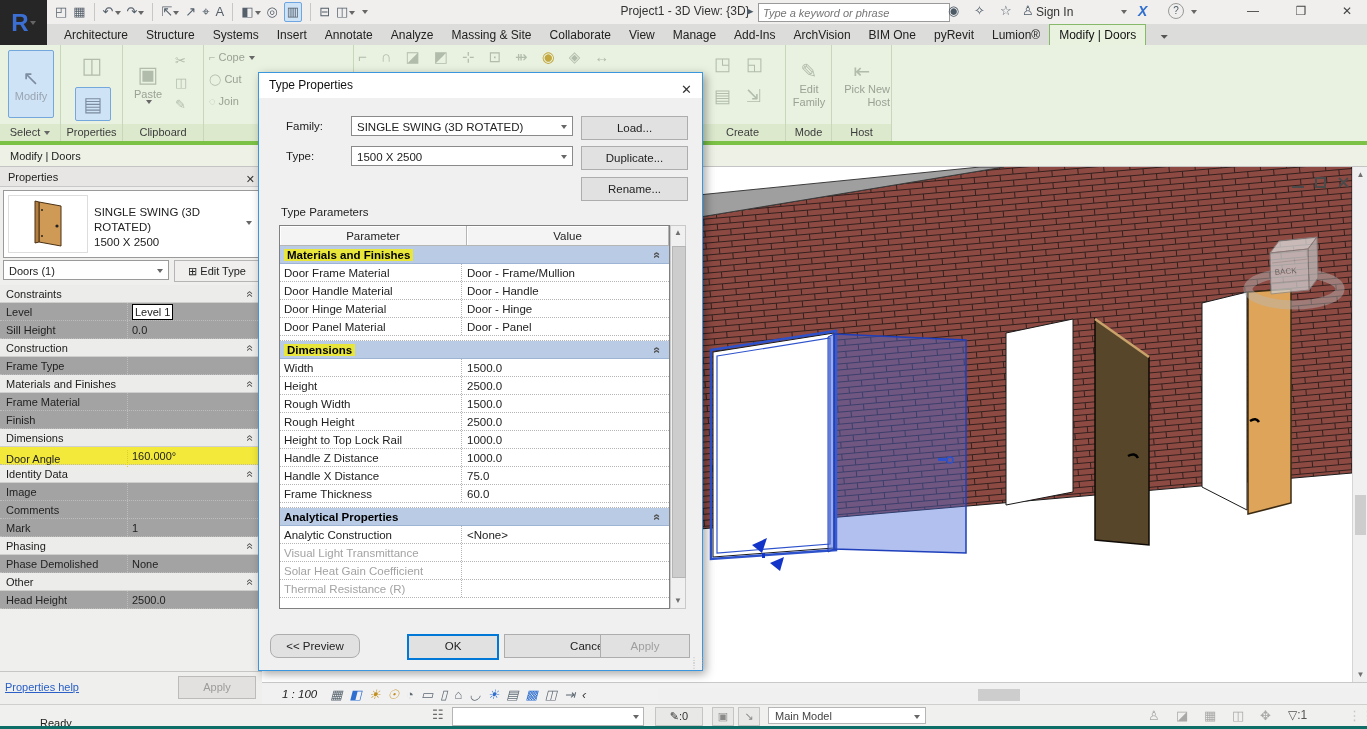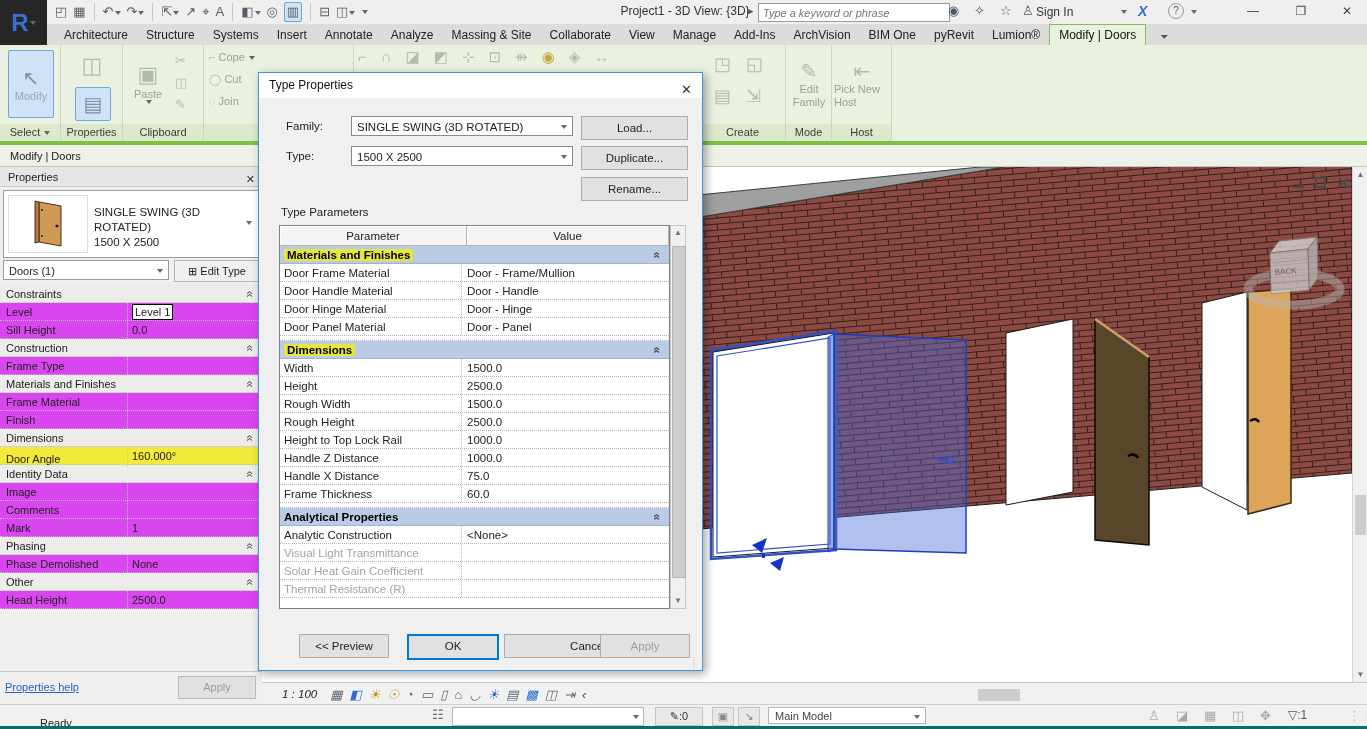--- a/index.html
+++ b/index.html
@@ -46,21 +46,21 @@
            line-height:20px;padding-left:8px;box-sizing:border-box;color:#222;}
   #palclose{position:absolute;right:6px;top:2px;color:#333;}
   #typesel{position:absolute;left:3px;top:23px;width:254px;height:66px;background:#fff;border:1px solid #9a9a9a;}
   #thumb{position:absolute;left:4px;top:4px;width:78px;height:56px;border:1px solid #ddd;}
   #typetext{position:absolute;left:90px;top:14px;width:150px;font-size:11.5px;color:#222;line-height:15px;}
   #combo-doors{position:absolute;left:3px;top:93px;width:166px;height:20px;background:#fff;border:1px solid #9a9a9a;
                line-height:20px;padding-left:5px;box-sizing:border-box;}
   #edittype{position:absolute;left:174px;top:93px;width:84px;height:20px;background:#f0efee;border:1px solid #b5b5b5;
             line-height:20px;text-align:center;}
   #palrows{position:absolute;left:0;top:118px;width:262px;}
-  .r{display:flex;height:18px;font-size:11px;align-items:center;background:#d946ef;border-bottom:1px dotted #bdbdbd;box-sizing:border-box;}
+  .r{display:flex;height:18px;font-size:11px;align-items:center;background:#a3a3a3;border-bottom:1px dotted #bdbdbd;box-sizing:border-box;}
   .r .l{width:128px;padding-left:6px;height:100%;display:flex;align-items:center;border-right:1px dotted #bdbdbd;box-sizing:border-box;}
   .r .v{flex:1;padding-left:4px;height:100%;display:flex;align-items:center;}
   .sec{background:#ececea;border-bottom:1px solid #cfcfcd;color:#1a1a1a;}
   .sec .l{border-right:none;width:auto;flex:1;}
   .chev{display:inline-block;transform:rotate(90deg);color:#555;margin-right:8px;font-size:12px;}
   .boxed{border:1px solid #000;background:#fff;padding:0 2px;line-height:14px;}
   .hlrow{background:#f2e93b !important;}
   .hlrow .l{border-right-color:#d8cf2e;margin-top:6px;}
   #palbottom{position:absolute;left:0;bottom:0;width:262px;height:32px;border-top:1px solid #c6c6c6;background:#efefed;}
   #propshelp{position:absolute;left:5px;top:9px;color:#2a60c8;text-decoration:underline;}
@@ -248,21 +248,21 @@
     <div class="panel" style="left:786px;width:46px;">
       <div class="bigbtn" style="left:2px;top:4px;width:42px;height:70px;">
         <span class="ghost" style="font-size:20px;">✎</span>
         <span class="rowtxt" style="text-align:center;line-height:13px;">Edit Family</span>
       </div>
       <div class="plabel">Mode</div>
     </div>
     <div class="panel" style="left:832px;width:60px;">
       <div class="bigbtn" style="left:2px;top:4px;width:56px;height:70px;">
         <span class="ghost" style="font-size:20px;">⇤</span>
-        <span class="rowtxt" style="text-align:left;line-height:13px;">Pick New Host</span>
+        <span class="rowtxt" style="text-align:right;line-height:13px;">Pick New Host</span>
       </div>
       <div class="plabel">Host</div>
     </div>
   </div>
 
   <div id="optionsbar" class="abs">
     <span>Modify | Doors</span>
   </div>
 
   <div id="palette" class="abs">
@@ -599,20 +599,20 @@
           <span class="l">Thermal Resistance (R)</span>
           <span class="v"></span>
         </div>
     </div>
     <div id="dscroll">
       <div class="sbtn" style="top:0;width:14px;height:14px;line-height:14px;">▲</div>
       <div id="dthumb"></div>
       <div class="sbtn" style="bottom:0;width:14px;height:14px;line-height:14px;">▼</div>
     </div>
 
-    <div class="dbtn" style="left:40px;top:561px;width:88px;">&lt;&lt; Preview</div>
+    <div class="dbtn" style="left:11px;top:561px;width:88px;border-radius:8px;">&lt;&lt; Preview</div>
     <div class="dbtn" style="left:148px;top:561px;width:88px;" id="btnOK">OK</div>
     <div class="dbtn" style="left:245px;top:561px;width:88px;padding-left:39px;">Cancel</div>
     <div class="dbtn" style="left:341px;top:561px;width:88px;" id="btnApply">Apply</div>
     <div id="grip">⋮⋮<br>⋮⋮</div>
   </div>
 
 </div>
 
 </body></html>

